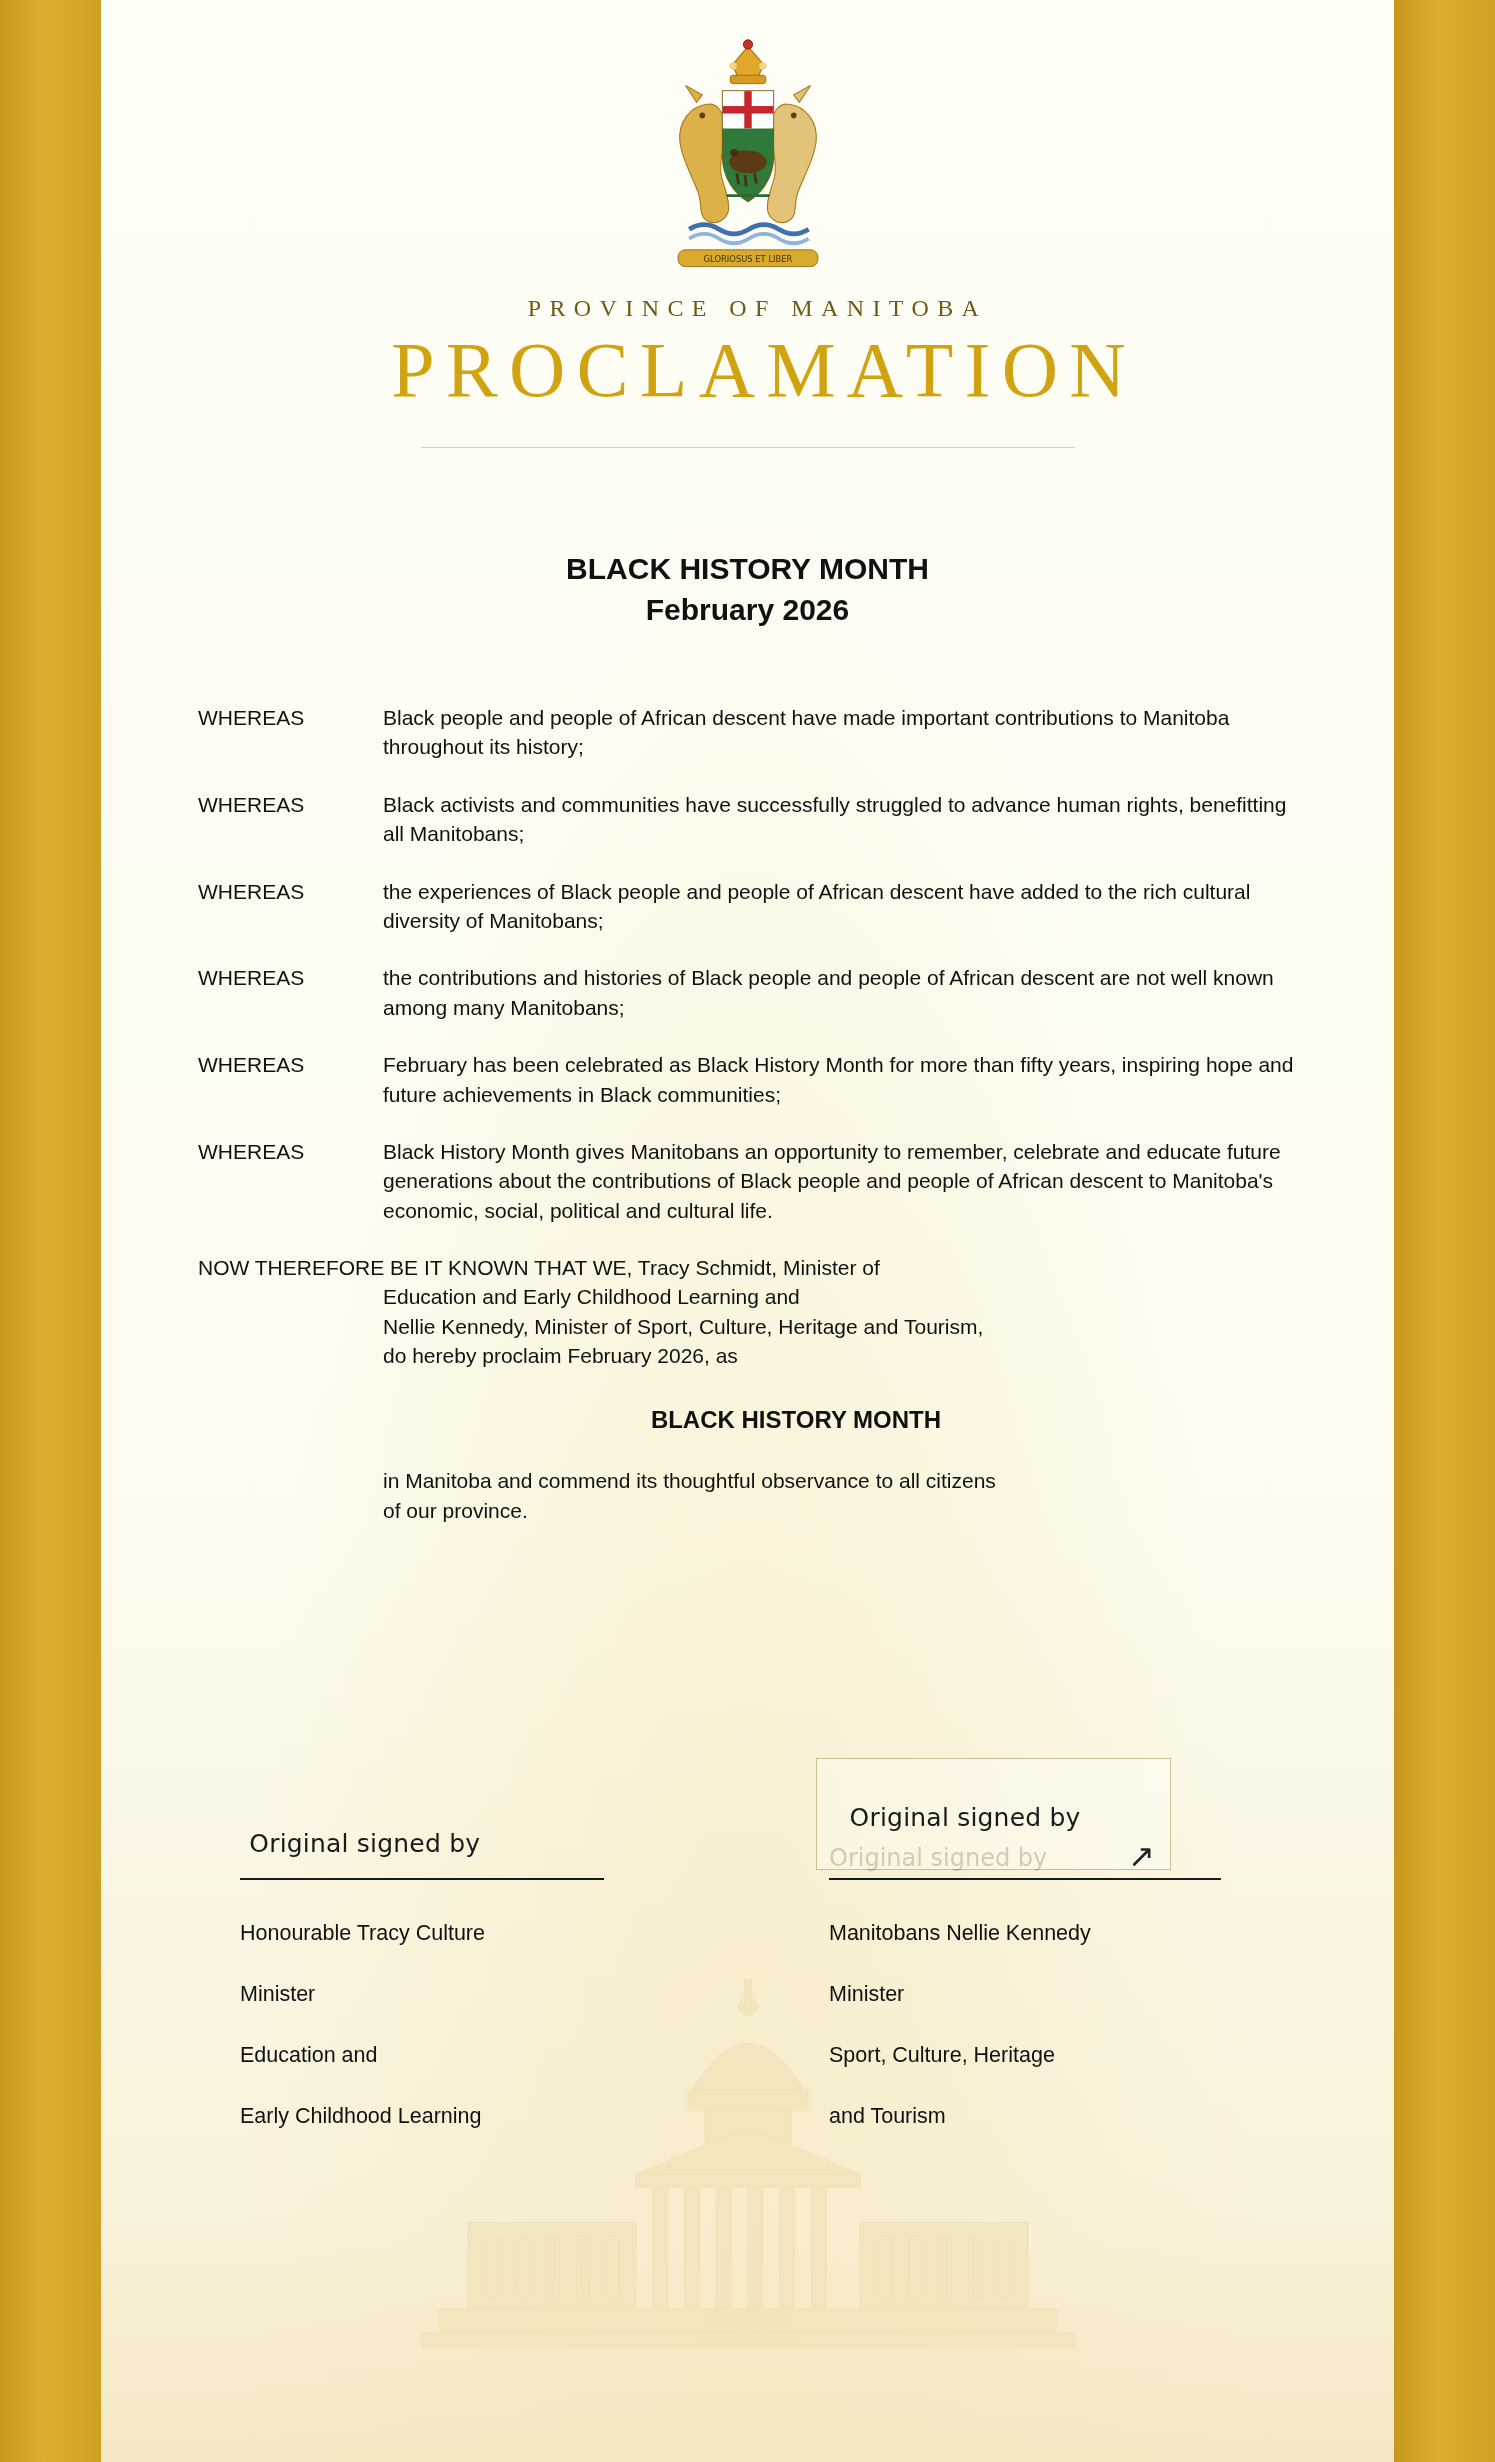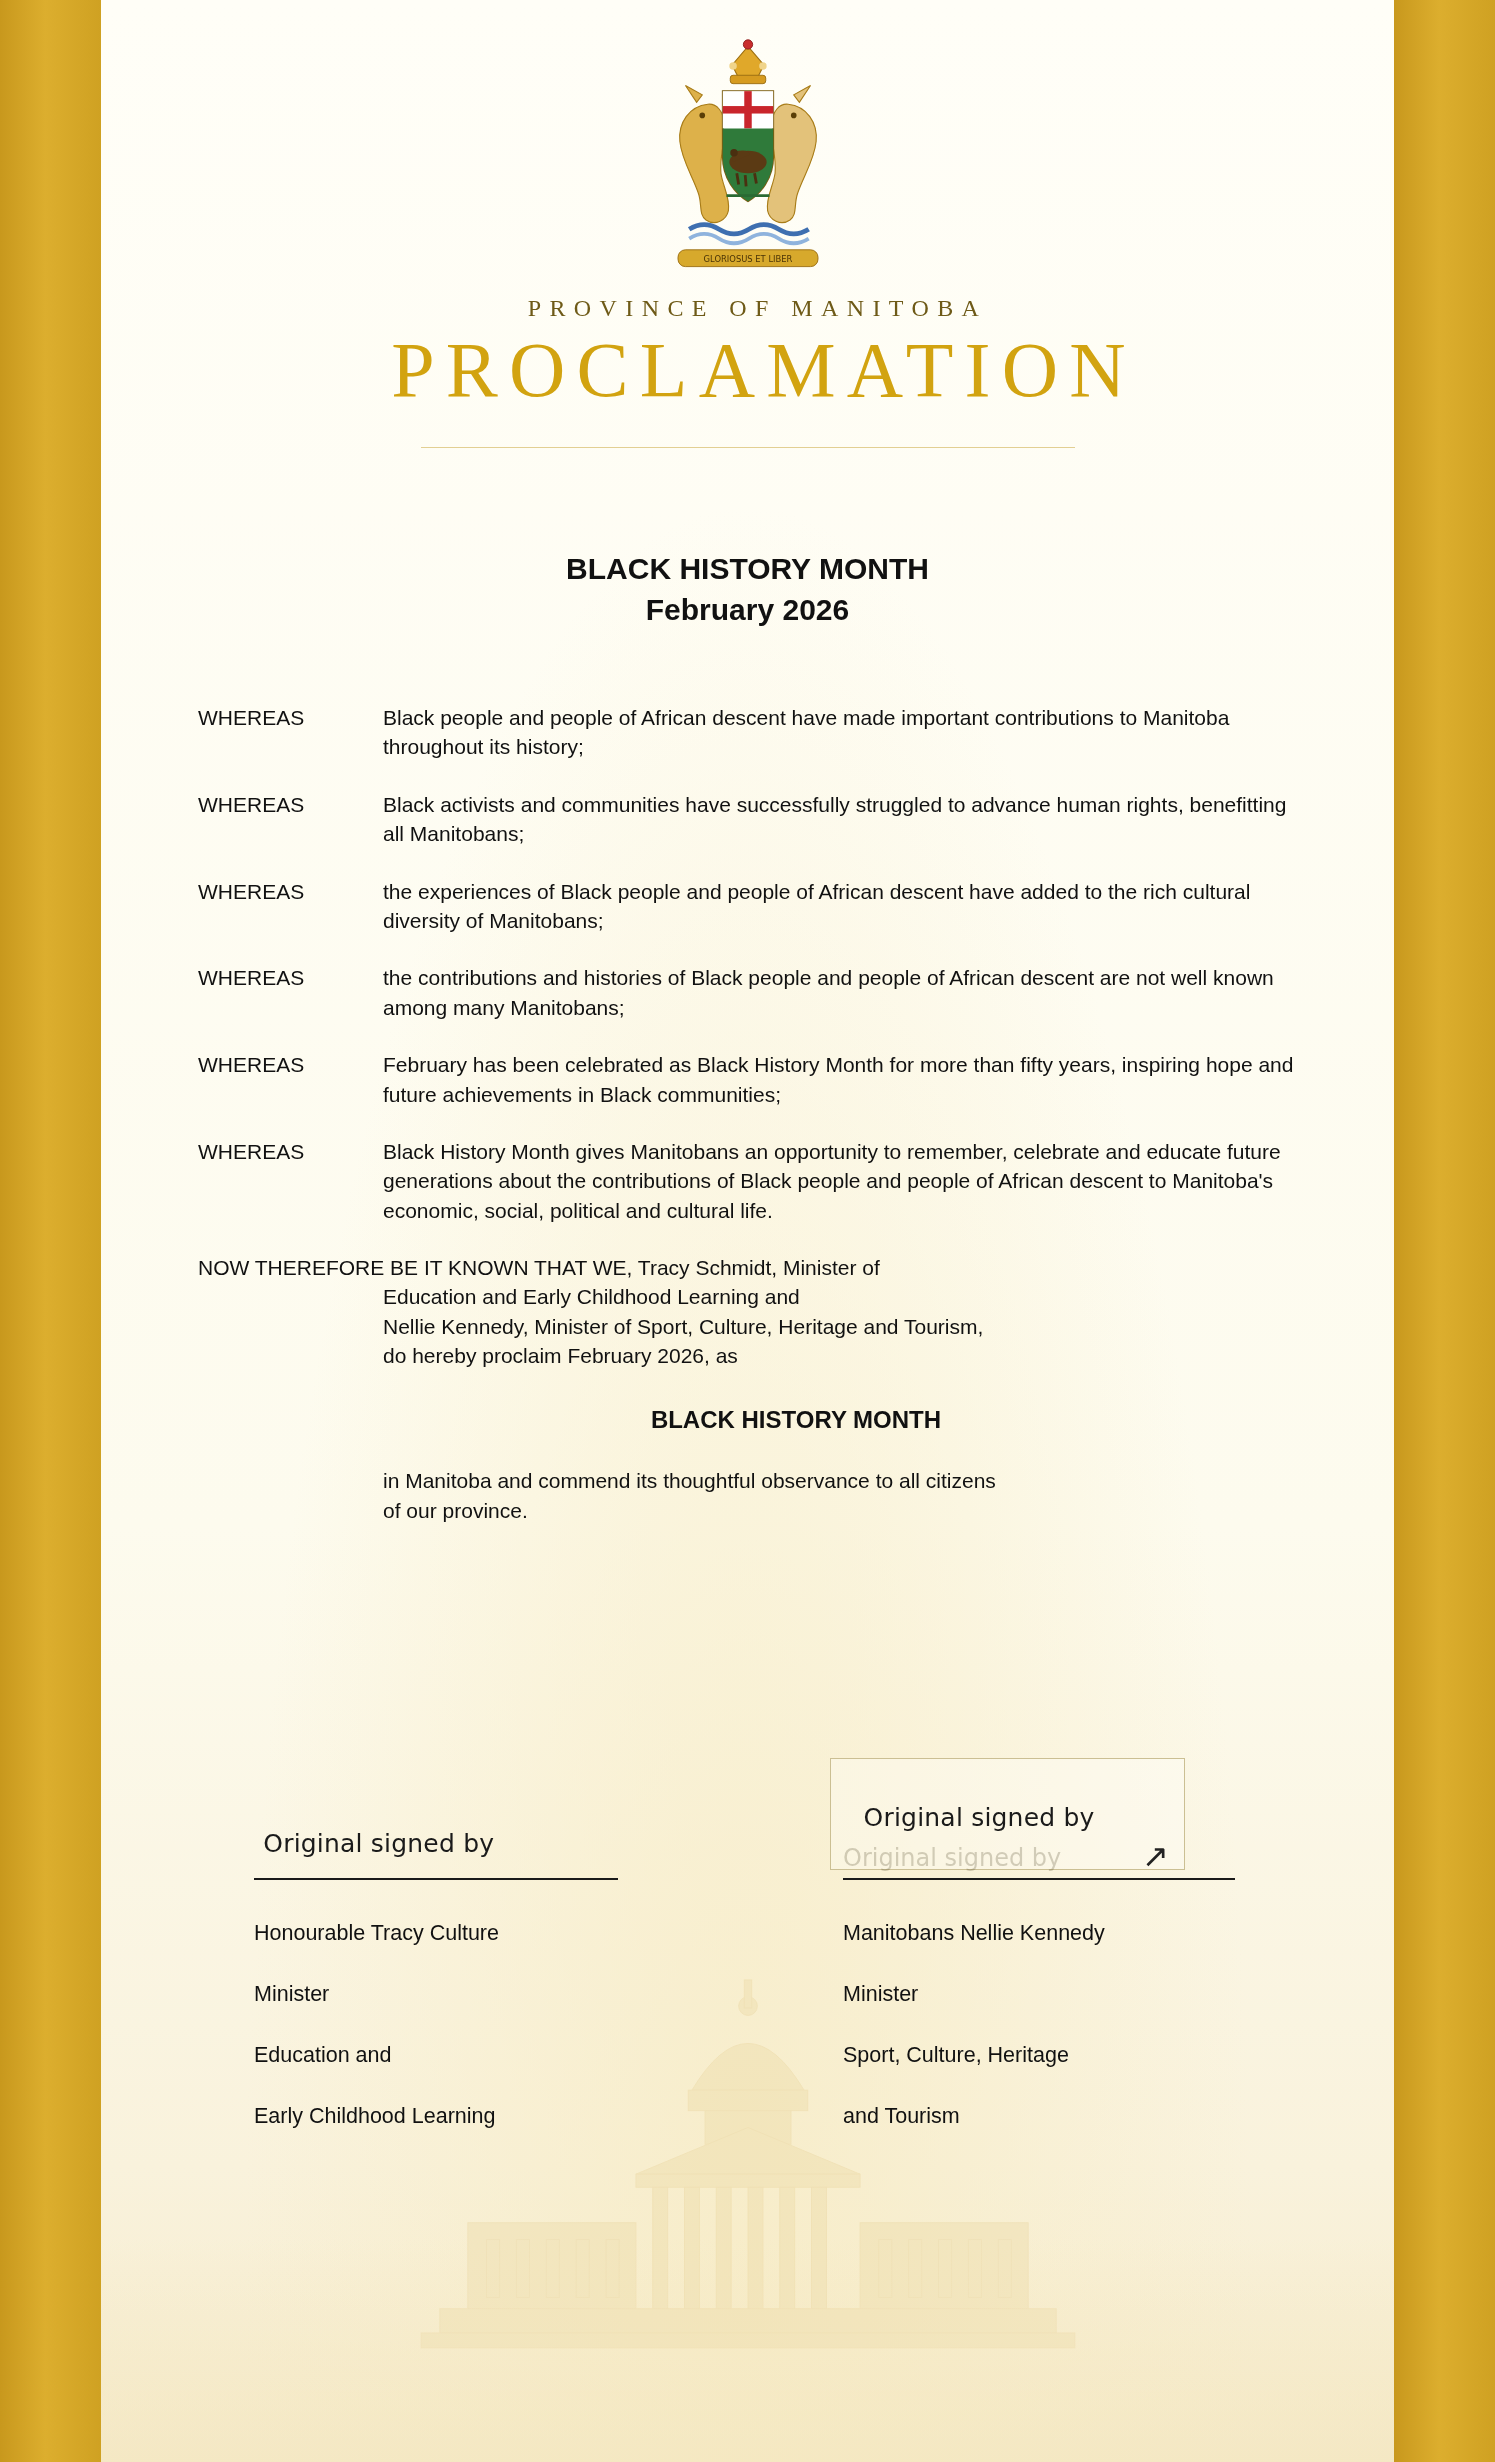--- a/index.html
+++ b/index.html
@@ -148,21 +148,21 @@
     font-size: 24px;
     margin: 32px 0 30px 84px;
   }
   .closing {
     margin-left: 185px;
   }
 
   
   .sig-area {
     position: absolute;
-    left: 97px;
+    left: 83px;
     top: 1747px;
     width: 1112px;
     height: 336px;
   }
   .sig-col {
     position: absolute;
     top: 0;
     width: 449px;
   }
   .sig-left { left: 56px; }

